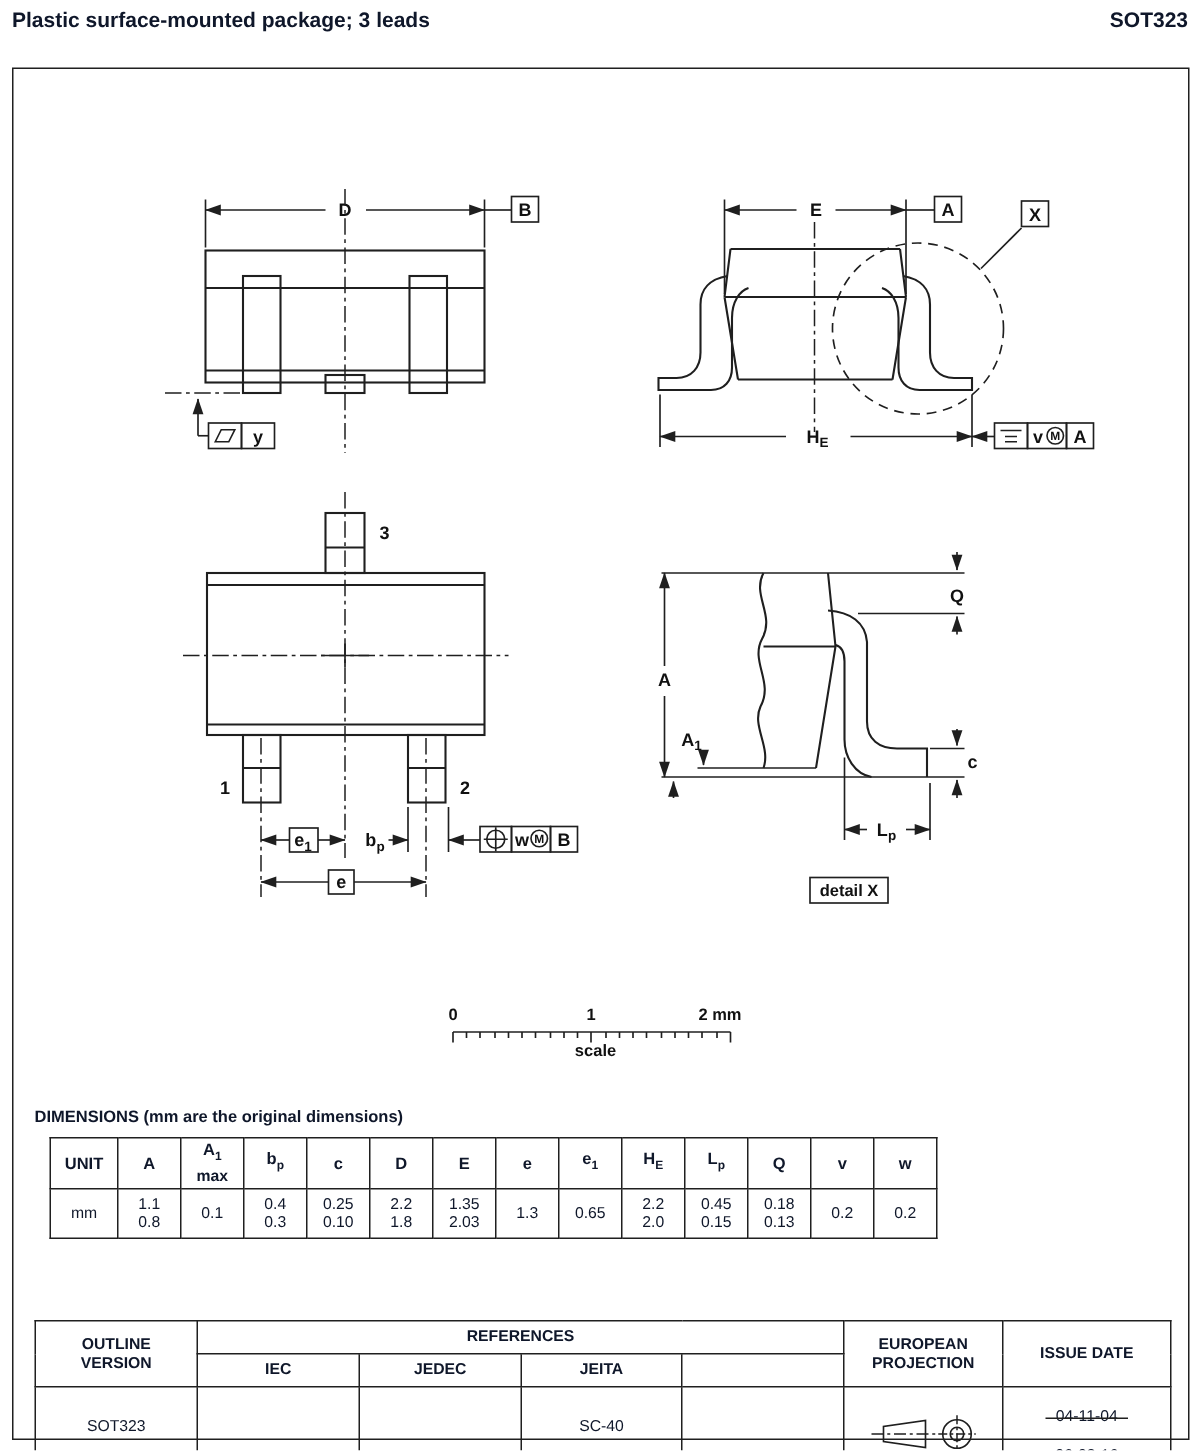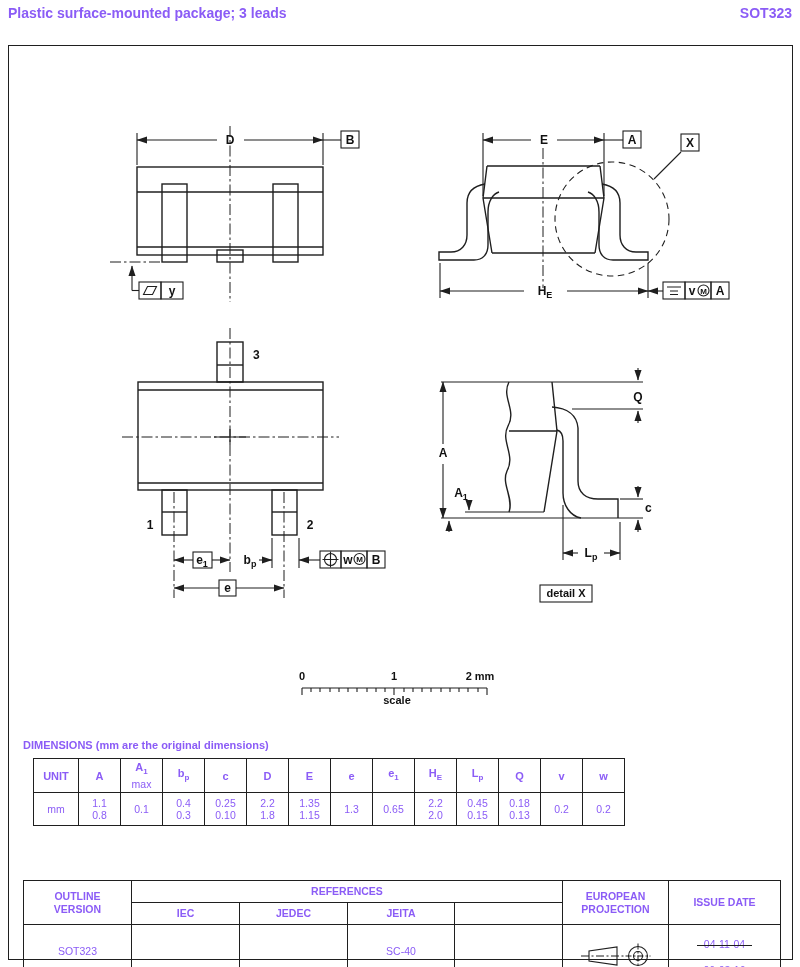--- a/index.html
+++ b/index.html
@@ -1,37 +1,37 @@
 <!DOCTYPE html>
 <html><head>
 <meta charset="utf-8">
 <style>
   html,body{margin:0;padding:0;background:#fff;}
   .page{position:relative;width:800px;height:967px;background:#fff;overflow:hidden;
-        font-family:"Liberation Sans",sans-serif;color:#8b5cf6;}
+        font-family:"Liberation Sans",sans-serif;color:#0f172a;}
   .hdr-title{position:absolute;left:8px;top:5px;font-size:14px;font-weight:bold;}
   .hdr-part{position:absolute;right:8px;top:5px;font-size:14px;font-weight:bold;}
   .frame{position:absolute;left:8px;top:45px;width:783px;height:913px;border:1.5px solid #1f1f1f;}
   svg.draw{position:absolute;left:0;top:0;}
   svg .ol{fill:none;stroke:#1f1f1f;stroke-width:1.4;}
   svg .dim{fill:none;stroke:#1f1f1f;stroke-width:1.1;}
   svg .cl{fill:none;stroke:#1f1f1f;stroke-width:1;stroke-dasharray:11 3 2.5 3;}
   svg .dash{fill:none;stroke:#1f1f1f;stroke-width:1.1;stroke-dasharray:6.5 4.5;}
   svg text{font-family:"Liberation Sans",sans-serif;font-weight:bold;font-size:12px;fill:#111;}
   svg text.sm{font-size:8px;}
   svg tspan.sub{font-size:9px;}
   .dims-title{position:absolute;left:23px;top:739px;font-size:11px;font-weight:bold;}
   table{border-collapse:collapse;table-layout:fixed;}
   .dimtab{position:absolute;left:33px;top:758px;}
   .dimtab th,.dimtab td{border:1.5px solid #1f1f1f;text-align:center;vertical-align:middle;
      font-size:10.5px;padding:0;white-space:pre-line;line-height:12px;}
   .dimtab th{font-weight:bold;font-size:11px;height:33px;}
   .dimtab td{height:32px;}
   .dimtab th sub{font-size:8px;}
-  .dimtab .l2{font-weight:normal;font-size:10.5px;}
+  .dimtab .l2{font-weight:bold;font-size:10.5px;}
   .foottab{position:absolute;left:23px;top:868px;margin-top:12px;}
   .foottab th,.foottab td{border:1.5px solid #1f1f1f;text-align:center;vertical-align:middle;
      font-size:10.5px;padding:0;white-space:pre-line;line-height:13px;}
   .foottab th{font-weight:bold;height:21px;}
   .foottab td{height:34px;}
   .strike{position:relative;display:inline-block;}
   .strike::after{content:"";position:absolute;left:-7px;right:-7px;top:50%;border-top:1.3px solid #1f1f1f;}
 </style>
 </head>
 <body>
@@ -259,21 +259,21 @@
       <td>1.1
 0.8</td>
       <td>0.1</td>
       <td>0.4
 0.3</td>
       <td>0.25
 0.10</td>
       <td>2.2
 1.8</td>
       <td>1.35
-1.15</td>
+2.03</td>
       <td>1.3</td>
       <td>0.65</td>
       <td>2.2
 2.0</td>
       <td>0.45
 0.15</td>
       <td>0.18
 0.13</td>
       <td>0.2</td>
       <td>0.2</td>

